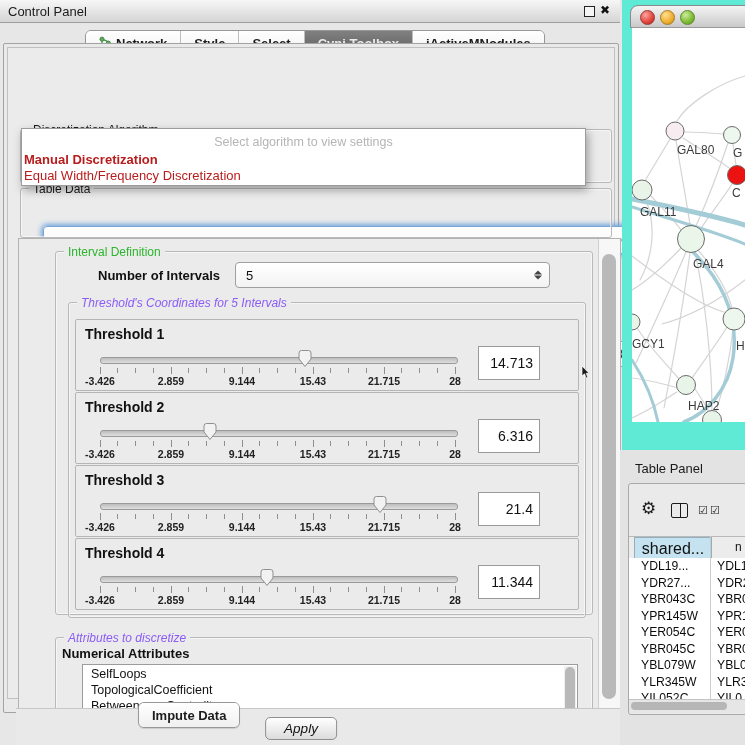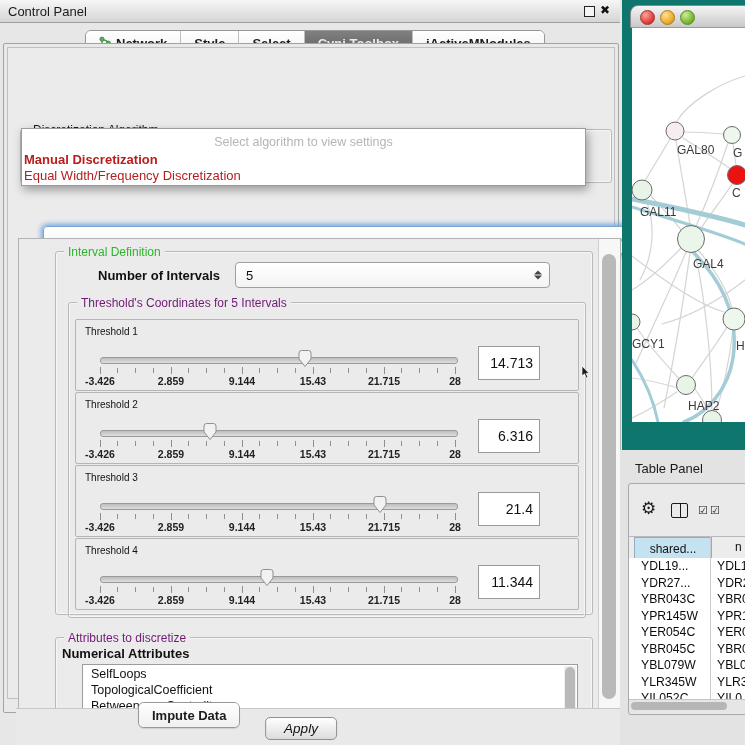--- a/index.html
+++ b/index.html
@@ -28,21 +28,21 @@
   
   #outer-panel{left:3px;top:43px;width:614px;height:668px;border:1px solid #a3a3a3;
     background:#e9e9e9;border-radius:2px;}
   #inner-panel{left:7px;top:47px;width:606px;height:650px;border:1px solid #c0c0c0;background:#ebebeb;}
 
   .grp{position:absolute;border:1px solid #b9b9b9;border-radius:3px;
     box-shadow:inset 0 0 0 1px rgba(255,255,255,.55);}
   .grp-title{position:absolute;top:-7px;left:8px;background:#ebebeb;padding:0 4px;
     font-size:12px;color:#1a1a1a;white-space:nowrap;}
   .grp-title.green{color:#2db52d;}
-  .grp-title.blue{color:#701a75;}
+  .grp-title.blue{color:#8b5cf6;font-style:italic;}
 
   .combo{position:absolute;background:linear-gradient(#ffffff,#f3f3f3);border:1px solid #9f9f9f;
     border-radius:4px;font-size:13px;color:#111;display:flex;align-items:center;padding:0 10px;}
   .spin{position:absolute;right:7px;top:50%;transform:translateY(-50%);width:8px;}
   .spin:before,.spin:after{content:"";display:block;margin:1px auto;width:0;height:0;
     border-left:4px solid transparent;border-right:4px solid transparent;}
   .spin:before{border-bottom:4px solid #444;}
   .spin:after{border-top:4px solid #444;}
 
   
@@ -68,21 +68,21 @@
     border-left:1px solid #cfcfcf;}
   #vsb-thumb{position:absolute;left:3px;top:15px;width:14px;height:445px;background:#b9b9b9;border-radius:7px;}
 
   #interval-grp{left:36px;top:12px;width:536px;height:362px;}
   #noi-label{left:42px;top:16px;font-size:13px;font-weight:bold;color:#111;}
   #noi-spinner{left:179px;top:10px;width:293px;height:24px;}
   #thr-grp{left:12px;top:50px;width:516px;height:314px;}
 
   .thr-panel{position:absolute;left:6px;width:502px;height:70px;border:1px solid #b5b5b5;
     background:#ebebeb;border-radius:2px;}
-  .thr-title{position:absolute;left:9px;top:6px;font-size:10px;font-weight:normal;color:#111;}
+  .thr-title{position:absolute;left:9px;top:6px;font-size:14px;font-weight:bold;color:#111;}
   .thr-track{position:absolute;left:24px;top:37px;width:356px;height:5px;border:1px solid #9a9a9a;
     border-radius:3px;background:linear-gradient(#bdbdbd,#dedede);}
   .tick{position:absolute;width:1px;background:#8f8f8f;}
   .tick-label{position:absolute;transform:translateX(-50%);font-size:10.5px;font-weight:bold;color:#222;white-space:nowrap;}
   .thr-thumb{position:absolute;top:29px;}
   .thr-value{position:absolute;left:402px;top:26px;width:54px;height:32px;background:#fff;
     border:1px solid #9a9a9a;font-size:14px;color:#111;display:flex;align-items:center;
     justify-content:flex-end;padding-right:6px;}
 
   #attr-grp{left:36px;top:398px;width:536px;height:80px;}
@@ -91,41 +91,41 @@
   .attr-item{position:absolute;left:8px;font-size:12.5px;color:#111;white-space:nowrap;}
   #attr-vsb{position:absolute;right:1px;top:1px;width:12px;height:58px;background:#f0f0f0;}
   #attr-vsb-thumb{position:absolute;left:1px;top:1px;width:10px;height:54px;background:#b9b9b9;border-radius:5px;}
 
   #apply-bar{left:8px;top:660px;width:604px;height:36px;background:#e9e9e9;border-top:1px solid #c8c8c8;}
   #apply-btn{position:absolute;left:285px;top:8px;transform:translateX(-50%);height:21px;
     padding:0 18px;font-size:13.5px;color:#111;display:flex;align-items:center;
     border:1px solid #8f8f8f;border-radius:5px;background:linear-gradient(#ffffff,#dcdcdc);font-style:italic;}
 
   
-  #net-window{left:622px;top:0;width:123px;height:456px;background:#0f766e;}
+  #net-window{left:622px;top:0;width:123px;height:456px;background:#5eead4;}
   #net-titlebar{left:8px;top:5px;width:115px;height:21px;background:linear-gradient(#f4f4f4,#c9c9c9);
     border:1px solid #8a8a8a;border-radius:8px 0 0 0;}
   .tl{position:absolute;top:4px;width:13px;height:13px;border-radius:50%;}
   #tl-red{left:9px;background:radial-gradient(circle at 35% 30%,#ffa49e,#e0443c 60%,#b0251f);border:1px solid #993831;}
   #tl-yellow{left:29px;background:radial-gradient(circle at 35% 30%,#ffe093,#eead2d 60%,#c78a18);border:1px solid #a87c20;}
   #tl-green{left:49px;background:radial-gradient(circle at 35% 30%,#cdec9b,#7cba33 60%,#5d9424);border:1px solid #5d8a28;}
   #net-canvas{left:10px;top:27px;width:113px;height:394px;background:#fff;border-top:1px solid #9a9a9a;}
 
   
   #table-region{left:620px;top:450px;width:125px;height:295px;background:#e3e3e3;}
   #tp-title{left:15px;top:11px;font-size:13px;color:#1a1a1a;}
   #table-container{left:8px;top:33px;width:117px;height:230px;background:#eaeaea;
     border:1px solid #a9a9a9;border-radius:3px;overflow:hidden;}
   #tp-gear{left:12px;top:16px;font-size:17px;color:#1a1a1a;line-height:17px;}
   #tp-cols{left:42px;top:19px;width:15px;height:13px;border:1.8px solid #1a1a1a;border-radius:2px;}
   #tp-cols:before{content:"";position:absolute;left:50%;top:0;width:1.8px;height:100%;background:#1a1a1a;}
   .tp-check{position:absolute;top:20px;font-size:11px;color:#1a1a1a;}
   #tp-header{left:0;top:52px;width:117px;height:22px;background:#ececec;border-top:1px solid #b9b9b9;border-bottom:1px solid #b0b0b0;}
   #tp-h1{position:absolute;left:5px;top:0;width:76px;height:22px;background:#c4e2f0;
-    border:1px solid #93aebc;display:flex;align-items:center;justify-content:center;font-size:12px;color:#111;}
+    border:1px solid #93aebc;display:flex;align-items:center;justify-content:center;font-size:16px;color:#111;}
   #tp-h2{position:absolute;left:106px;top:3px;font-size:12px;color:#111;}
   #tp-rows{left:0;top:74px;width:117px;height:141px;background:#fff;overflow:hidden;}
   .tp-row{position:absolute;left:0;width:117px;height:16.5px;font-size:12.2px;color:#0c0c0c;}
   .tp-c1{position:absolute;left:12px;top:1px;white-space:nowrap;}
   .tp-c2{position:absolute;left:88px;top:1px;white-space:nowrap;}
   #tp-coldiv{left:81px;top:52px;width:1px;height:163px;background:#c9cdd0;}
   #tp-hsb{left:0;top:215px;width:117px;height:13px;background:#e6e6e6;border-top:1px solid #c4c4c4;}
   #tp-hsb-thumb{position:absolute;left:2px;top:2px;width:96px;height:8px;background:#b6b6b6;border-radius:4px;}
 </style>
 </head>
@@ -164,20 +164,27 @@
 <div class="abs" id="outer-panel"></div>
 <div class="abs" id="inner-panel">
 
   <div class="grp" id="algo-grp">
     <span class="grp-title">Discretization Algorithm</span>
     <div class="combo" id="algo-combo">
         <span class="spin"></span>
       </div>
   </div>
 
+  <div class="grp" id="tabledata-grp">
+    <span class="grp-title">Table Data</span>
+    <div class="combo" id="tabledata-combo">
+      <span>galFiltered.sif default node</span>
+      <span class="spin"></span>
+    </div>
+  </div>
 
   <div class="abs" id="popup">
     <div class="abs" id="popup-hint">Select algorithm to view settings</div>
     <div class="popup-opt" id="popup-opt0">Manual Discretization</div>
     <div class="popup-opt" id="popup-opt1">Equal Width/Frequency Discretization</div>
   </div>
 
   <div class="abs" id="viewport">
     <div class="grp" id="interval-grp">
       <span class="grp-title green">Interval Definition</span>

